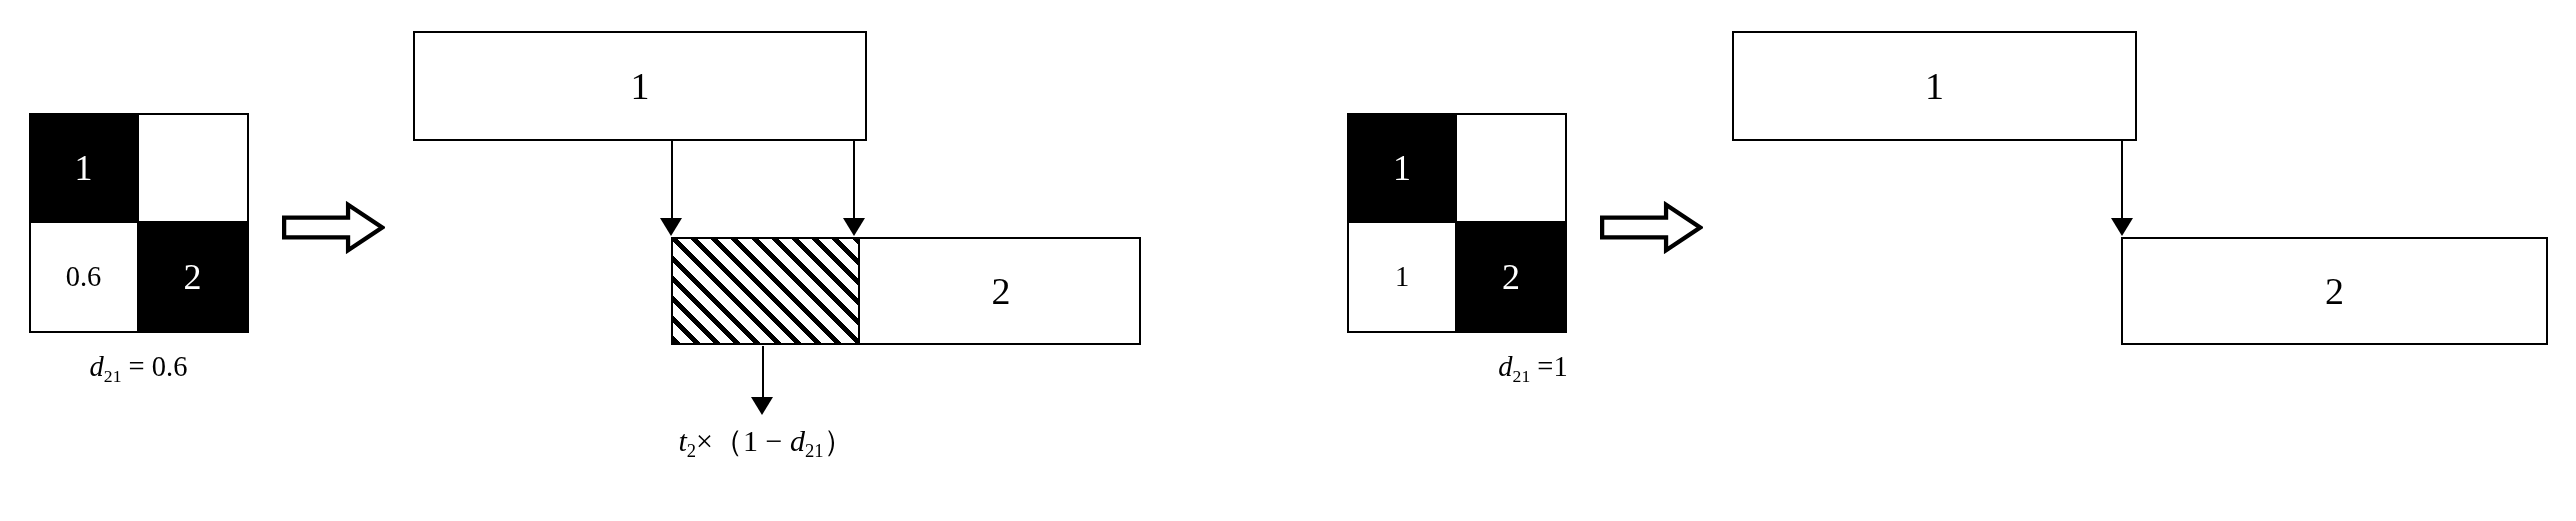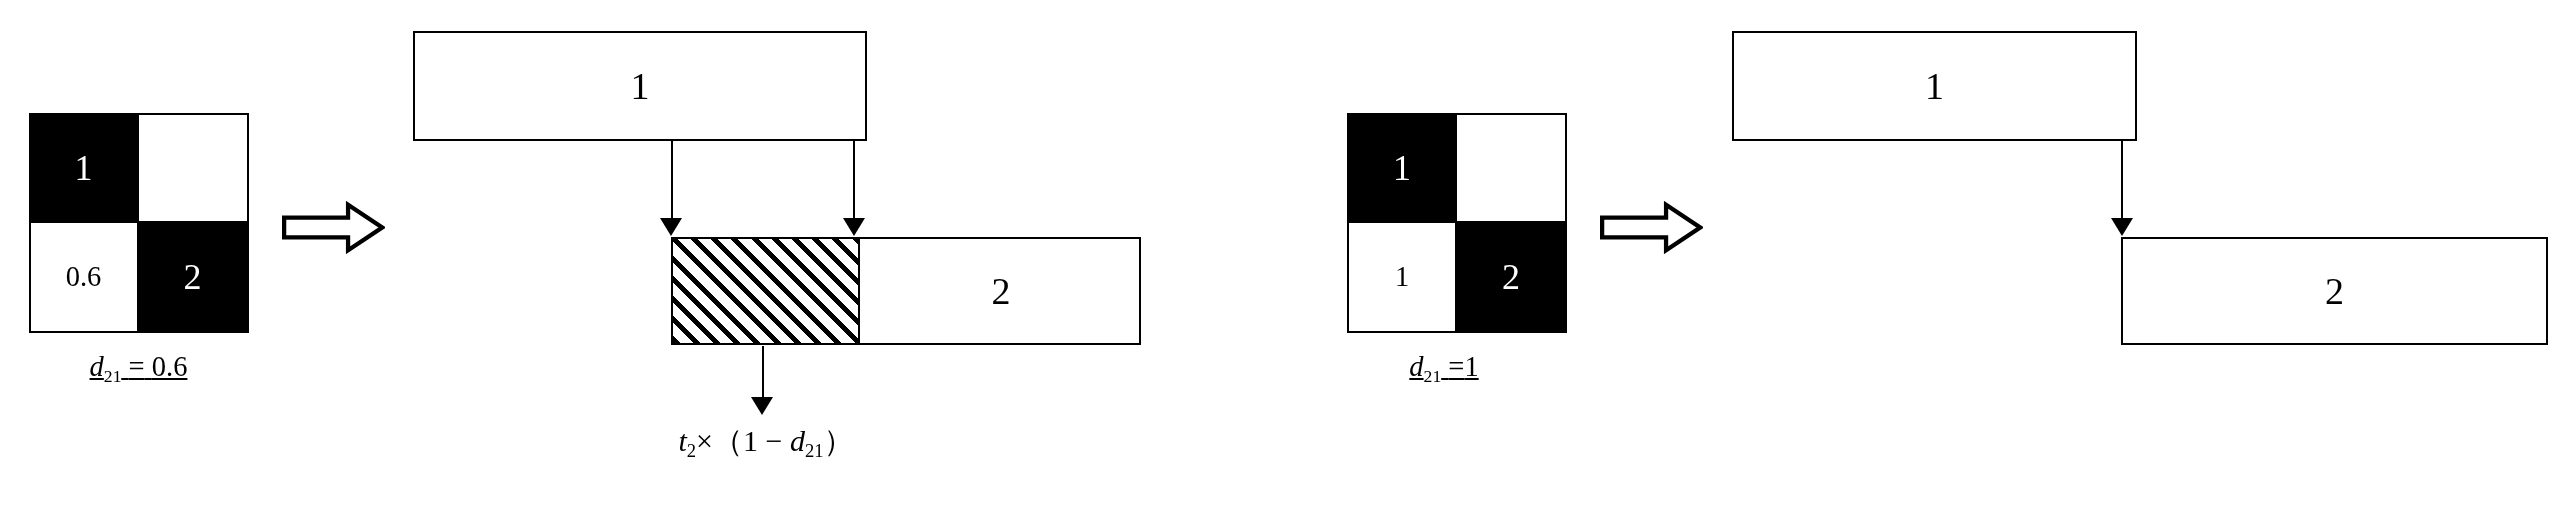--- a/index.html
+++ b/index.html
@@ -43,21 +43,20 @@
   .mcell.b-bottom { border-bottom: 2.1px solid #000; }
   .mcell.val { font-size: 28.5px; }
 
   
   .caption {
     position: absolute;
     text-align: center;
     font-size: 28.5px;
     font-style: italic;
     white-space: nowrap;
-    text-decoration: underline;
   }
   .caption .up { font-style: normal; }
   .caption sub {
     font-size: 0.62em;
     font-style: normal;
     vertical-align: -0.32em;
   }
 
   
   .block-arrow { position: absolute; }
@@ -186,21 +185,21 @@
       <span></span>
     </div>
     <div class="mcell white val b-right">
       <span>1</span>
     </div>
     <div class="mcell black">
       <span>2</span>
     </div>
   </div>
 
-  <div class="caption" style="left:1334px; top:351px; width:220px;">
+  <div class="caption" style="left:1423px; top:351px; width:220px;">
     <span>d</span><sub>21</sub><span class="up">&nbsp;</span><span class="up">=</span><span class="up">1</span>
   </div>
 
   <div class="block-arrow" style="left:1600px; top:201px; width:103px; height:53px;">
     <svg width="103" height="53" viewBox="0 0 145 74">
       <polygon points="3,23 93,23 93,5 141,37 93,69 93,51 3,51" fill="#ffffff" stroke="#000000" stroke-width="6" stroke-linejoin="miter"></polygon>
     </svg>
   </div>
 
   <div class="bar" style="left:1732px; top:31px; width:405px; height:110px;">

